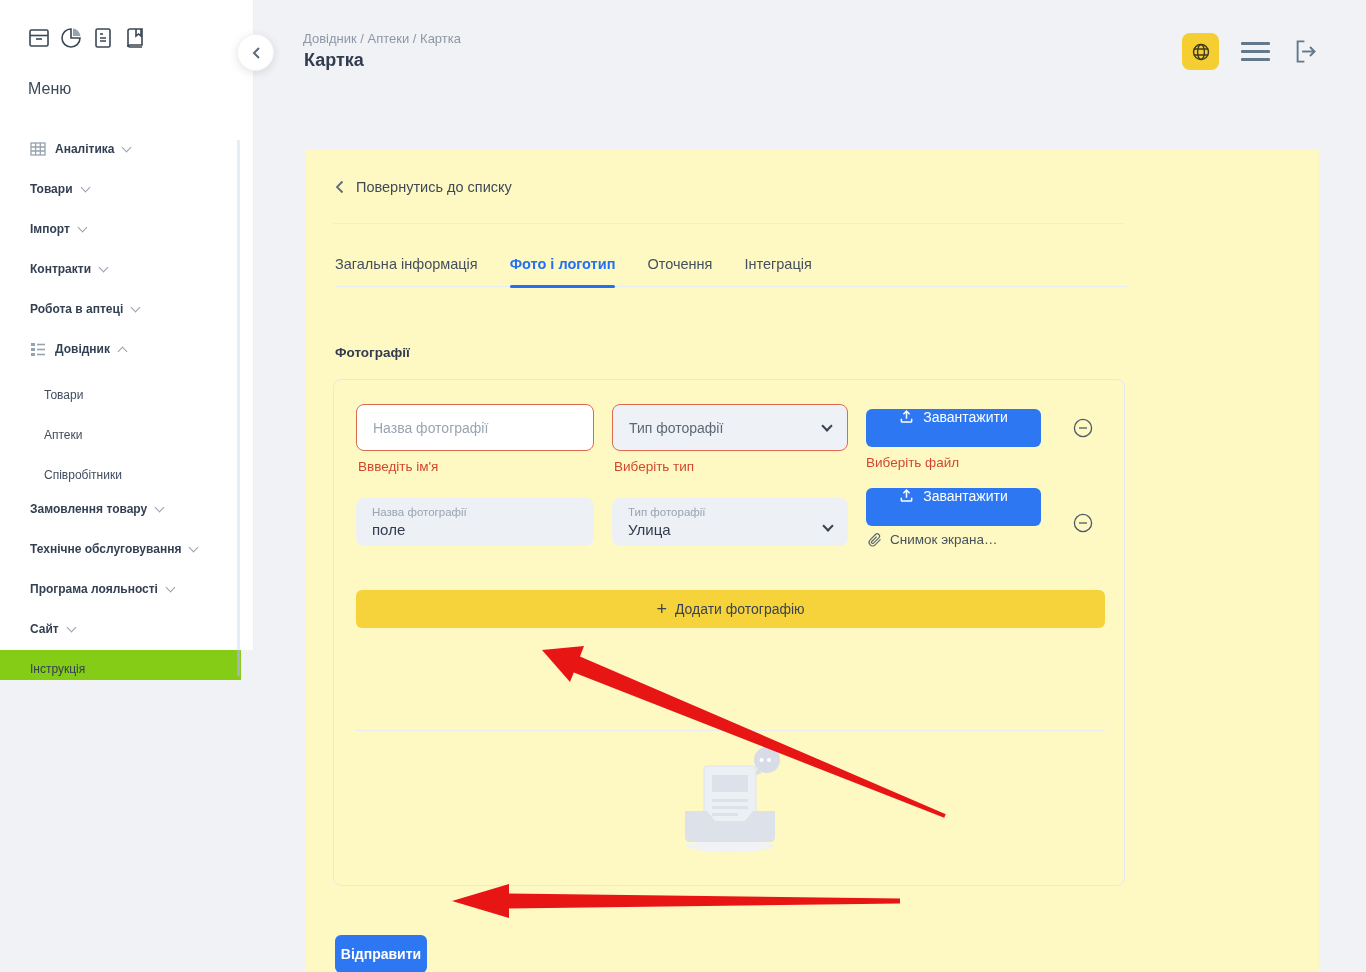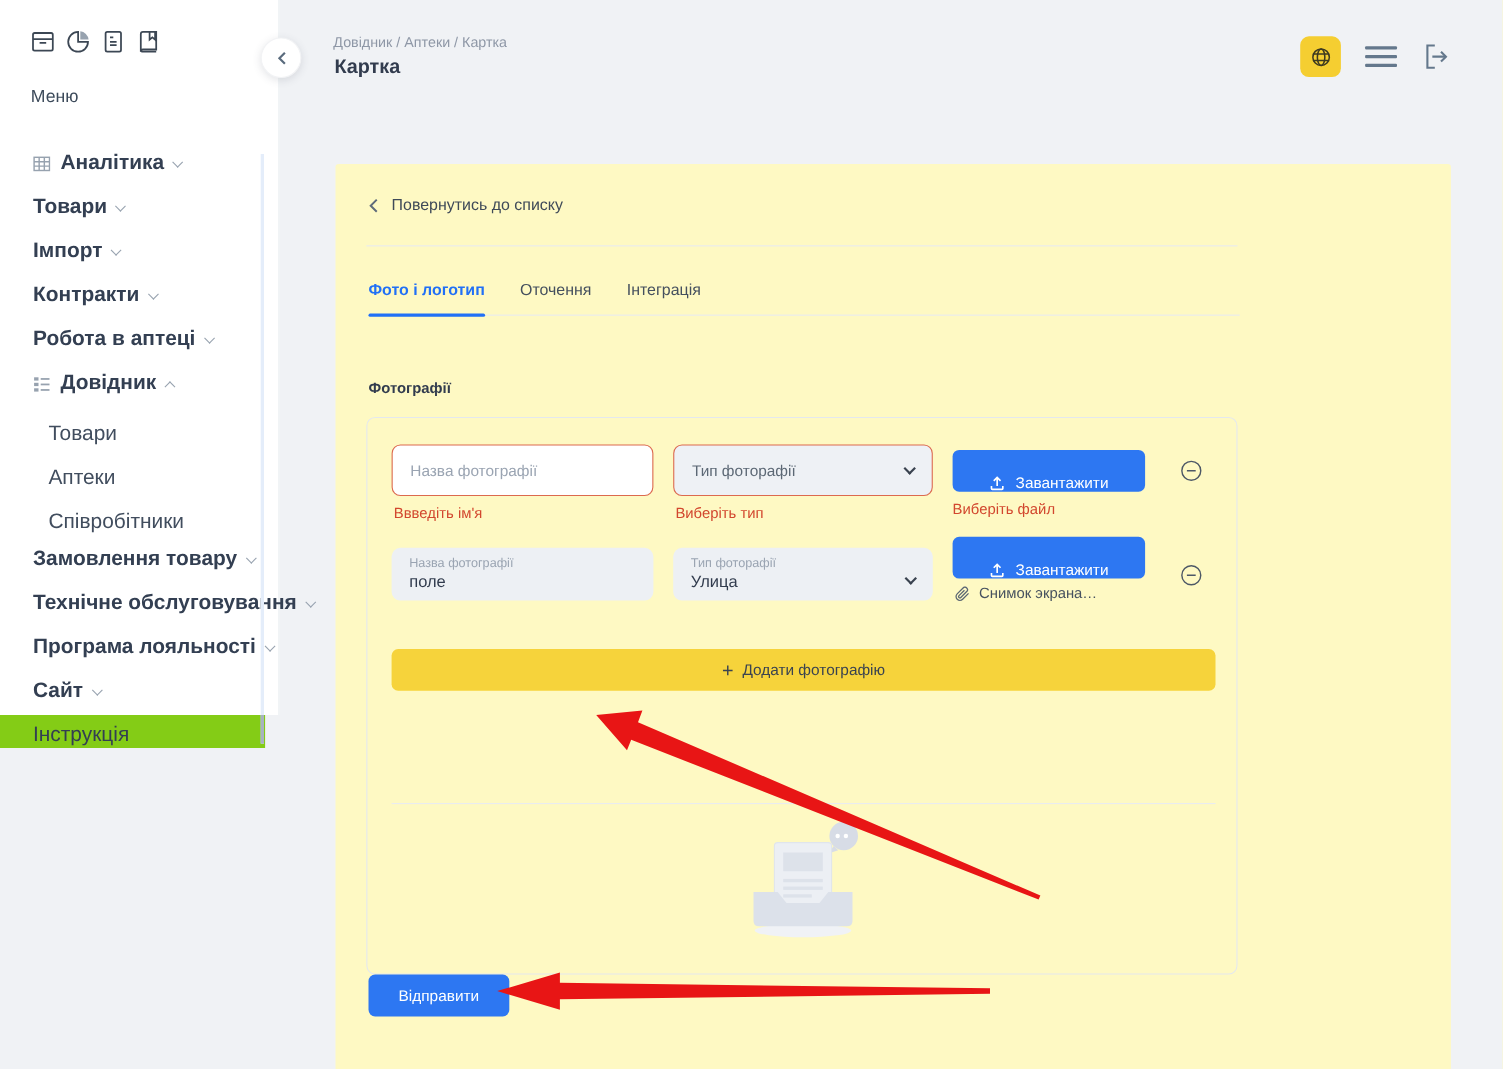--- a/index.html
+++ b/index.html
@@ -6,21 +6,21 @@
   html,body { width:1366px; height:972px; }
   body { font-family:"Liberation Sans","DejaVu Sans",sans-serif; background:#f0f2f5; position:relative; overflow:hidden; }
 
   
   .sidebar { position:absolute; left:0; top:0; width:254px; height:650px; background:#fff; border-right:1px solid #eceff3; z-index:2; }
   .sidebar-ext { position:absolute; left:0; top:650px; width:241px; height:30px; background:#84cc16; z-index:2; }
   .side-icons { position:absolute; left:28px; top:26px; display:flex; gap:10px; }
   .side-icons span { width:22px; height:24px; display:inline-flex; align-items:center; justify-content:center; cursor:pointer; }
   .menu-title { position:absolute; left:28px; top:80px; font-size:16px; color:#3c4a5a; }
   .mi { position:absolute; left:30px; display:flex; align-items:center; gap:9px; height:20px; cursor:pointer; white-space:nowrap; }
-  .mi .lbl { font-size:19px; color:#333f52; }
+  .mi .lbl { font-size:12px; color:#333f52; }
   .mi.bold .lbl { font-weight:bold; }
   .mi.sub { left:44px; }
   .mi.sub .lbl { color:#414d5e;margin-top:12px; }
   .mic { width:16px; height:16px; display:inline-flex; }
   .chev { width:7px; height:7px; border-right:1.6px solid #97a2af; border-bottom:1.6px solid #97a2af; display:inline-block; }
   .chev.down { transform:rotate(45deg); margin-top:-4px; }
   .chev.up { transform:rotate(-135deg); margin-top:4px; }
   .scroll-track { position:absolute; left:237px; top:140px; width:3px; height:536px; background:#e4edfa; z-index:3; }
   .scroll-thumb { position:absolute; left:237px; top:650px; width:3px; height:26px; background:#a7b2c0; z-index:4; }
   .collapse-btn { position:absolute; left:237px; top:34px; width:37px; height:37px; border-radius:50%; background:#fff; border:1px solid #f2f3f5; box-shadow:0 2px 8px rgba(60,70,90,.15); z-index:5; display:flex; align-items:center; justify-content:center; cursor:pointer; }
@@ -47,29 +47,29 @@
   .pbox { position:absolute; left:28px; top:230px; width:792px; height:507px; border:1px solid #e4e8ee; border-radius:8px; }
   .pbox > * { position:absolute; }
   .inp-err { left:22px; top:24px; width:238px; height:47px; background:#fff; border:1px solid #dc6a4f; border-radius:8px; font-size:14px; color:#323c4e; padding:0 16px; outline:none; }
   .inp-err::placeholder { color:#9aa4b2; }
   .sel-err { left:278px; top:24px; width:236px; height:47px; background:#eef1f5; border:1px solid #dc6a4f; border-radius:8px; display:flex; align-items:center; padding:0 16px; font-size:14px; color:#5c6875; cursor:pointer; }
   .err { font-size:13.5px; color:#d2472e; }
   .filled { background:#edf0f4; border-radius:8px; padding:8px 16px 0; display:flex; flex-direction:column; cursor:pointer; }
   .filled .flabel { font-size:11.5px; color:#9aa4b2; }
   .filled .fval { font-size:15px; color:#323c4e; margin-top:3px; }
   .sel-chev { margin-left:auto; width:8px; height:8px; border-right:2px solid #39424f; border-bottom:2px solid #39424f; transform:rotate(45deg); margin-top:-4px; }
-  .btn-upload { width:175px; height:38px; background:#2d77f2; border:none; border-radius:6px; color:#fff; font-size:14px; display:flex; align-items:flex-end; justify-content:center; gap:9px; cursor:pointer; font-family:inherit; }
+  .btn-upload { width:175px; height:38px; background:#2d77f2; border:none; border-radius:6px; color:#fff; font-size:14px; display:flex; align-items:flex-start; justify-content:center; gap:9px; cursor:pointer; font-family:inherit; }
   .minus-btn { width:20px; height:20px; cursor:pointer; }
   .attach { display:flex; align-items:center; gap:8px; font-size:13.5px; color:#47525f; }
   .btn-add { left:22px; top:210px; width:749px; height:38px; background:#f6d33b; border:none; border-radius:6px; font-size:14px; color:#3a4350; display:flex; align-items:center; justify-content:center; gap:8px; cursor:pointer; font-family:inherit; }
   .plus { font-size:18px; font-weight:400; color:#3a4350; line-height:1; }
   .btn-save { left:22px; top:268px; width:181px; height:38px; background:#1f4cc4; border:none; border-radius:6px; color:#fff; font-size:13.5px; cursor:pointer; font-family:inherit; }
   .empty-ill { left:321px; top:358px; }
   .empty-text { left:0; top:480px; width:100%; text-align:center; font-size:14px; color:#4a5568; }
-  .btn-submit { position:absolute; left:30px; top:737px; width:128px; height:38px; background:#2d77f2; border:none; border-radius:6px; color:#fff; font-size:14px; cursor:pointer; font-family:inherit; }
+  .btn-submit { position:absolute; left:30px; top:786px; width:92px; height:38px; background:#2d77f2; border:none; border-radius:6px; color:#fff; font-size:14px; cursor:pointer; font-family:inherit;font-weight:bold; }
 
   .arrows { position:absolute; left:0; top:0; width:1366px; height:972px; pointer-events:none; z-index:9; }
 </style>
 </head>
 <body>
 
 <div class="sidebar">
   <div class="side-icons">
     <span>
       <svg width="22" height="22" viewBox="0 0 22 22" fill="none" stroke="#3c4754" stroke-width="1.6">
@@ -207,20 +207,23 @@
 <div class="card">
   <div class="back-link">
     <svg width="9" height="14" viewBox="0 0 9 14" fill="none" stroke="#5f6b7a" stroke-width="1.8">
         <path d="M7.5 1.5L2 7l5.5 5.5"></path>
       </svg>
     <span>Повернутись до списку</span>
   </div>
   <div class="divider" style="top:74px"></div>
 
   <div class="tabs">
+    <div class="tab">
+        <span>Загальна інформація</span>
+      </div>
     <div class="tab active">
         <span>Фото і логотип</span>
       </div>
     <div class="tab">
         <span>Оточення</span>
       </div>
     <div class="tab">
         <span>Інтеграція</span>
       </div>
   </div>

